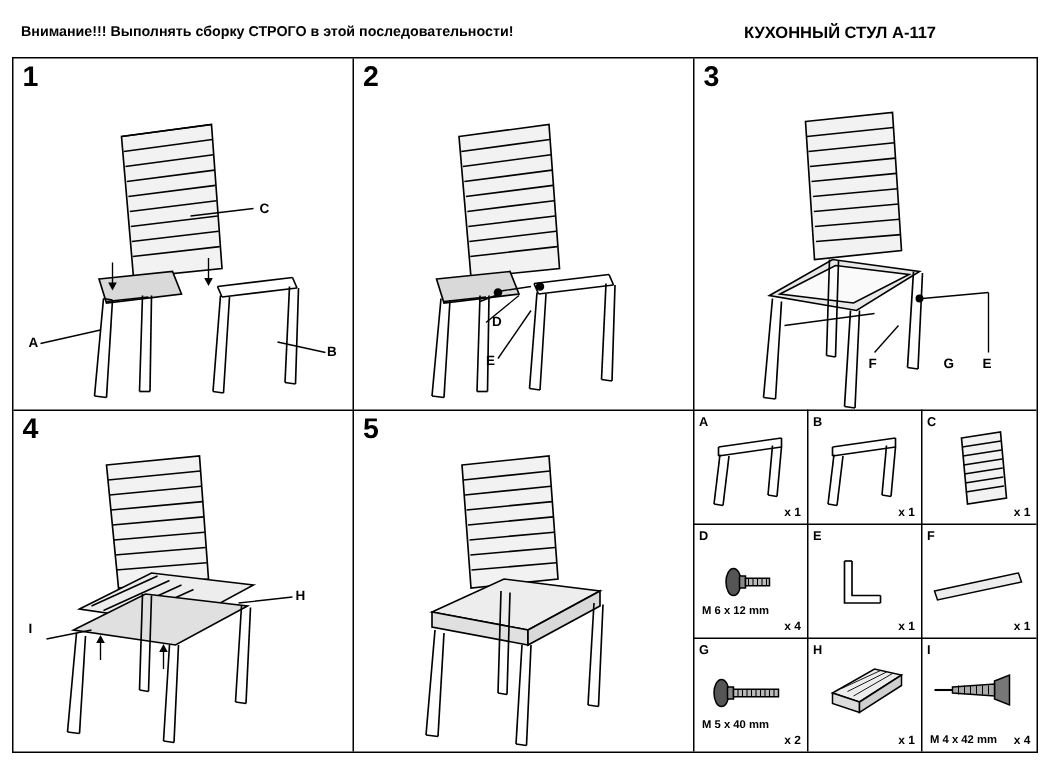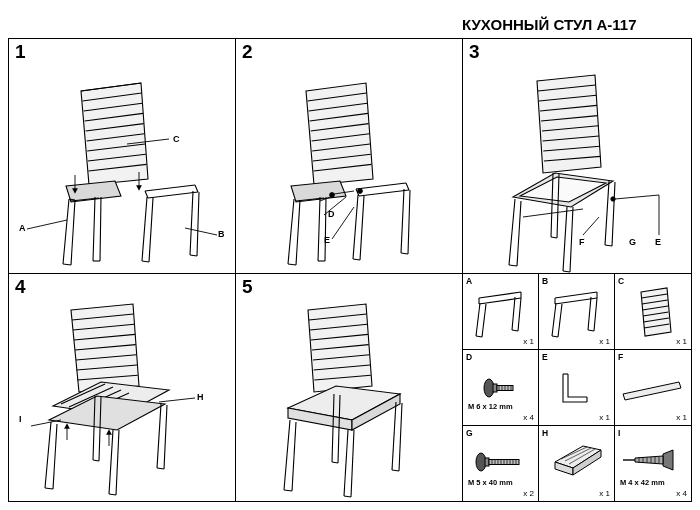--- a/index.html
+++ b/index.html
@@ -15,22 +15,22 @@
 
   
   .header {
     position:absolute; left:0; top:0; width:700px; height:38px;
   }
   .header-warning {
     position:absolute; left:14px; top:16px;
     font-size:9.5px; font-weight:bold; white-space:nowrap;
   }
   .header-model {
-    position:absolute; left:462px; top:16px;
-    font-size:15px; font-weight:bold; white-space:nowrap;
+    position:absolute; left:496px; top:16px;
+    font-size:11px; font-weight:bold; white-space:nowrap;
   }
   .logo { position:absolute; right:8px; top:4px; width:120px; height:32px; }
   .logo-text {
     position:absolute; right:28px; top:2px;
     font-size:15px; font-weight:bold; color:#e2001a;
     letter-spacing:0px;
   }
   .logo-circle {
     position:absolute; right:4px; top:1px;
     width:19px; height:19px; border-radius:50%;
@@ -60,37 +60,38 @@
   .step-num {
     position:absolute; left:6px; top:2px;
     font-size:19px; font-weight:bold;
   }
 
   .lbl {
     position:absolute; font-size:9px; font-weight:bold;
     font-family:"Liberation Sans", sans-serif;
   }
   .qty {
-    position:absolute; font-size:8px; font-weight:normal;
+    position:absolute; font-size:8px; font-weight:bold;
   }
   .partlabel {
     position:absolute; font-size:8.5px; font-weight:bold;
   }
   .partdim {
     position:absolute; font-size:7.5px; font-weight:bold;
   }
   svg { display:block; overflow:visible; }
   .pcell { position:absolute; box-sizing:border-box; }
 </style>
 </head>
 <body>
 
 <div id="sheet">
 
   <div class="header">
+    <div class="header-warning">Внимание!!! Выполнять сборку СТРОГО в этой последовательности!</div>
     <div class="header-model">КУХОННЫЙ СТУЛ A-117</div>
   </div>
 
   <div class="frame">
 
     <div class="hline" style="left:0; top:234px; width:682px;"></div>
 
     <div class="vline" style="left:226px; top:0; height:234px;"></div>
     <div class="vline" style="left:453px; top:0; height:234px;"></div>
 
@@ -480,18 +481,18 @@
           <g stroke-width="0.7">
             <path d="M24,19 L24,25"></path>
               <path d="M28,19 L28,25"></path>
               <path d="M32,19 L32,25"></path>
             <path d="M36,19 L36,25"></path>
               <path d="M40,19 L40,25"></path>
               <path d="M44,19 L44,25"></path>
           </g>
         </g>
       </svg>
-      <div class="partdim" style="left:5px; bottom:14px;text-align:center;">M 4 x 42 mm</div>
+      <div class="partdim" style="left:5px; bottom:4px;text-align:center;">M 4 x 42 mm</div>
       <div class="qty" style="right:4px; bottom:3px;">x 4</div>
     </div>
 
   </div>
 </div>
 
 </body></html>

